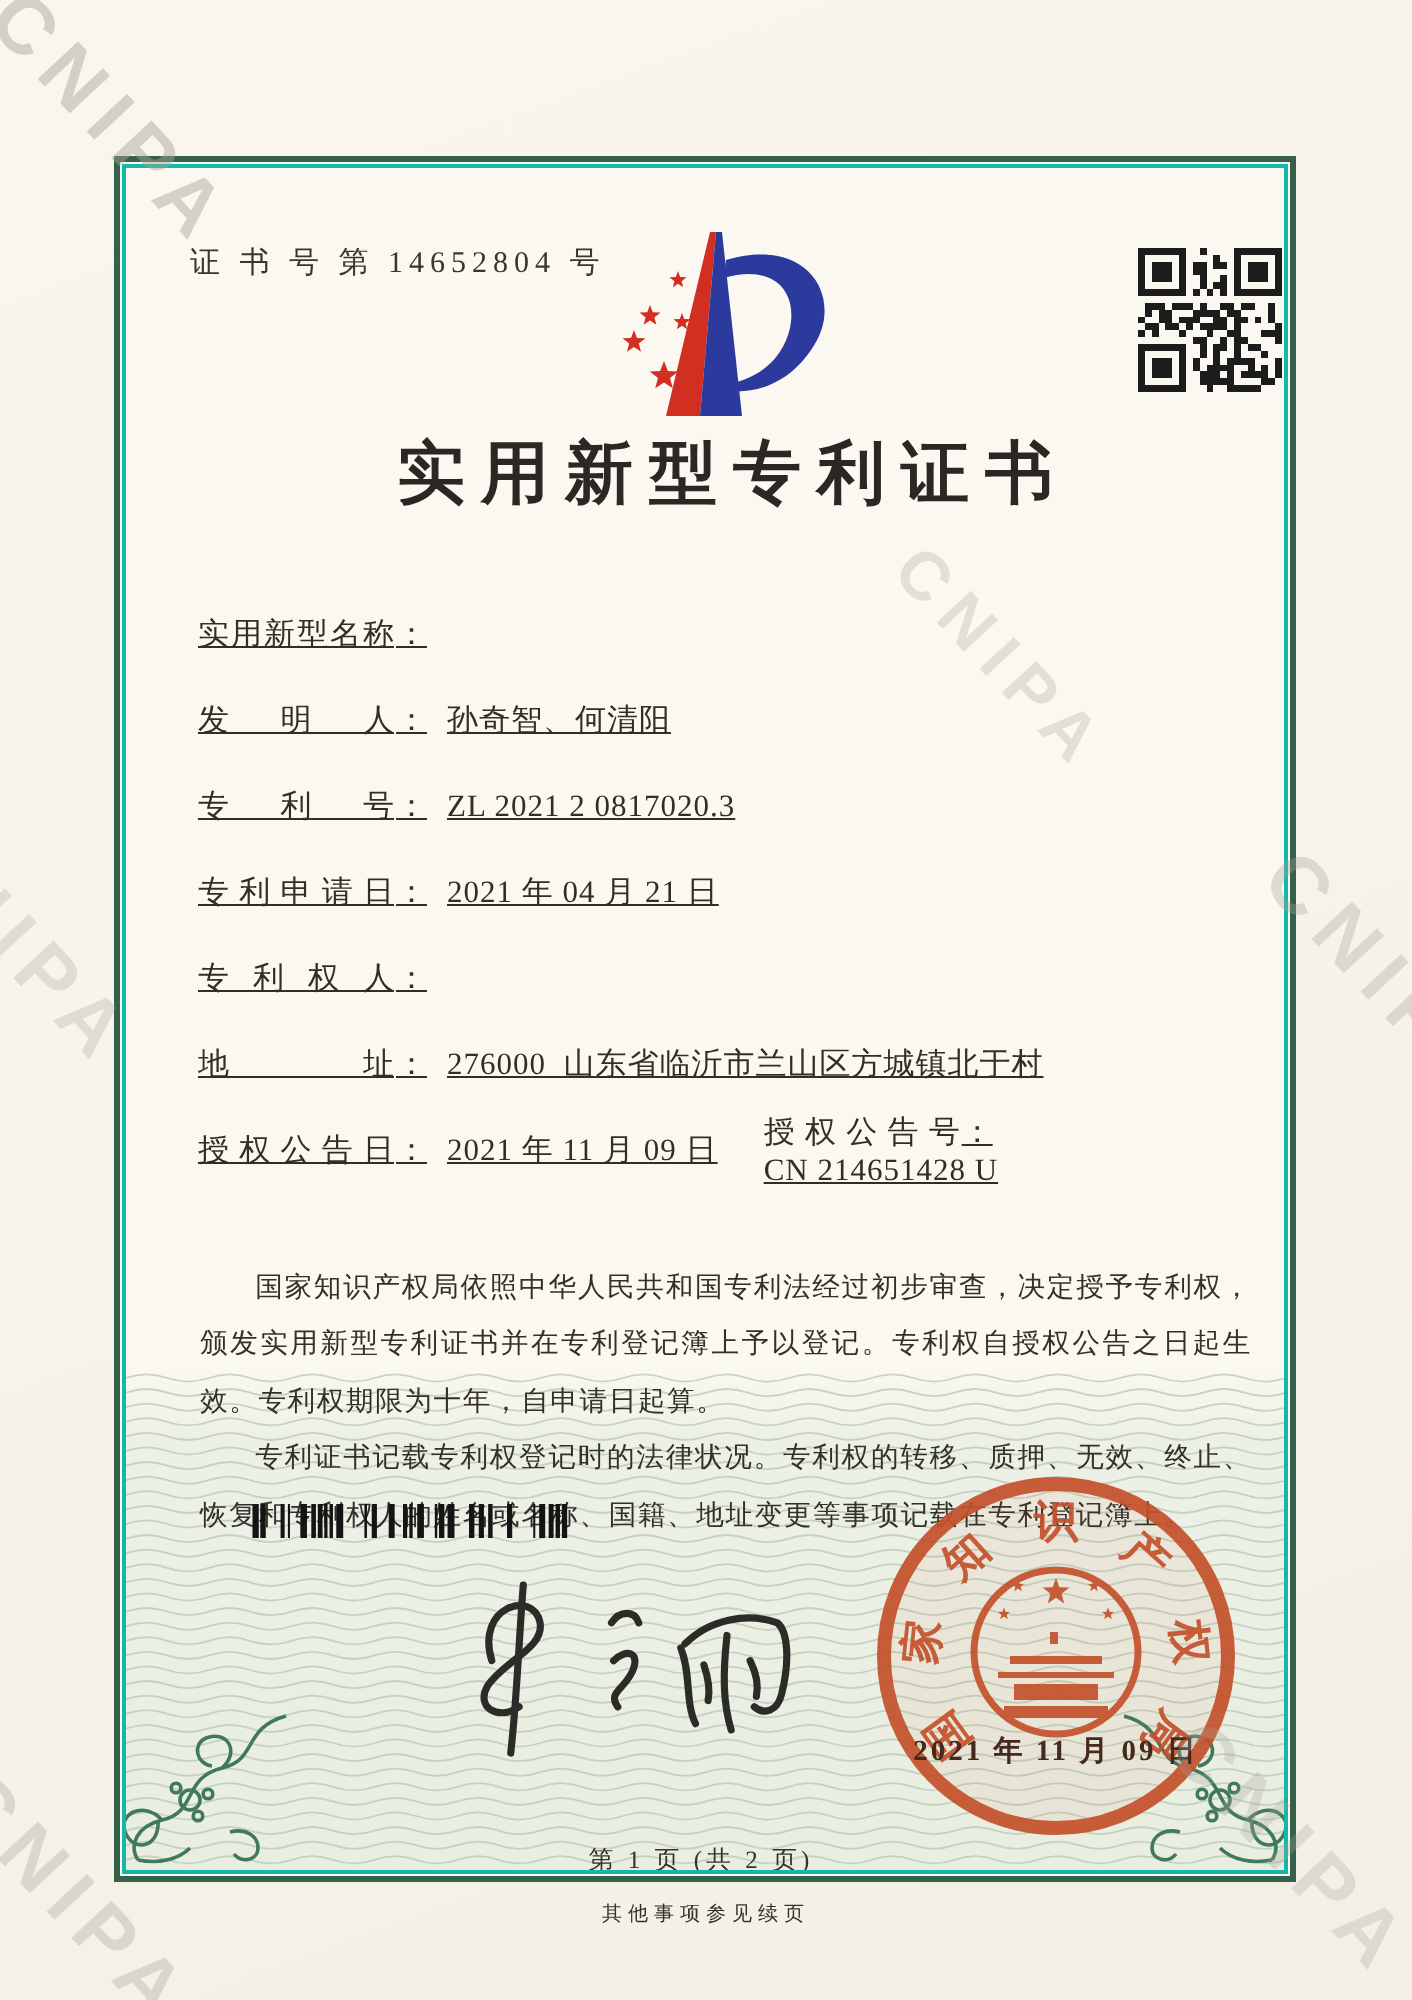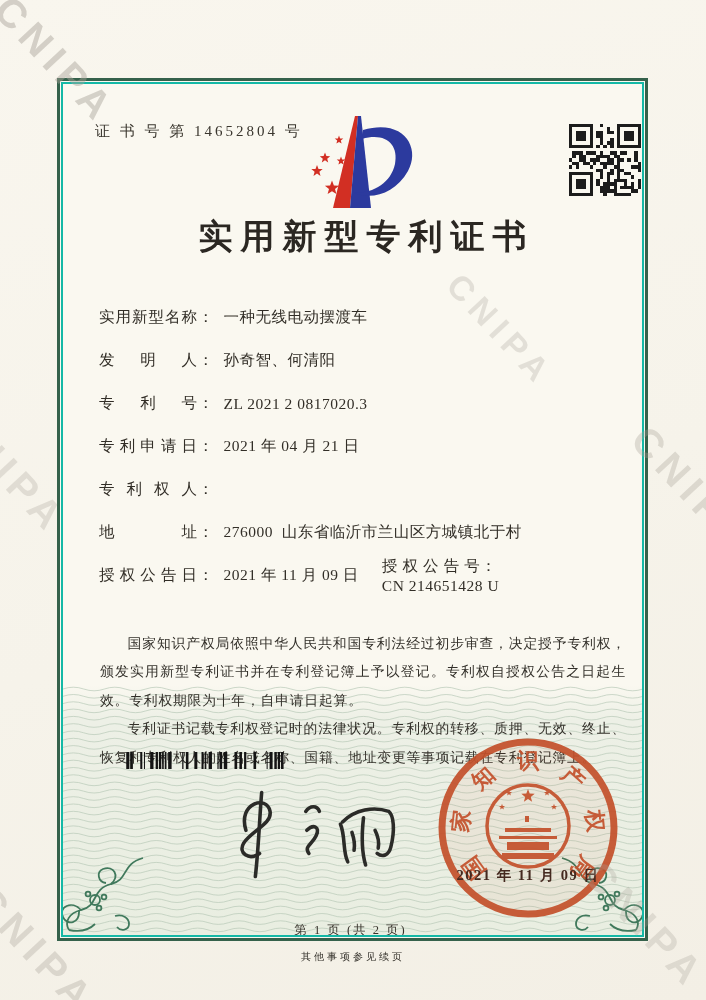--- a/index.html
+++ b/index.html
@@ -27,21 +27,21 @@
     position:absolute; left:32px; top:38px; font-size:15px;
     letter-spacing:3px; color:#3a362e; z-index:3;
   }
   .logo { position:absolute; left:231px; top:24px; width:140px; height:106px; z-index:3; }
   .qr { position:absolute; left:506px; top:40px; width:72px; height:72px; z-index:3; }
   .title {
     position:absolute; left:0; right:0; top:130px; text-align:center;
     font-size:34px; font-weight:bold; letter-spacing:8px; color:#2b2722; z-index:3;padding-left:28px;
   }
   .fields { position:absolute; left:36px; right:26px; top:212px; z-index:3; }
-  .f-row { display:flex; align-items:center; height:43px; font-size:15.5px; color:#322e27; }
+  .f-row { display:flex; align-items:center; height:43px; font-size:15.5px; color:#322e27;text-decoration:underline; }
   .f-label { display:inline-block; width:98px; text-align:justify; text-align-last:justify; }
   .f-colon { margin:0 10px 0 1px; }
   .f-value { letter-spacing:0.5px; white-space:pre; }
   .grant-first { display:flex; width:292px; }
   .paras { position:absolute; left:37px; right:16px; top:506px; z-index:3;margin-top:40px; }
   .paras p {
     font-size:13.8px; line-height:2.06; letter-spacing:0.8px;
     text-indent:2em; text-align:justify; color:#33302a;
   }
   .barcode { position:absolute; left:38px; top:668px; width:185px; height:17px; z-index:3; }
@@ -354,21 +354,20 @@
           <rect x="16" y="20" width="1" height="1" fill="#1c1c1c"></rect>
           <rect x="17" y="20" width="1" height="1" fill="#1c1c1c"></rect>
         </svg>
 
       <div class="title">实用新型专利证书</div>
 
       <div class="fields">
         <div class="f-row">
           <span class="f-label">实用新型名称</span>
             <span class="f-colon">：</span>
-            <span class="f-value">一种无线电动摆渡车</span>
         </div>
         <div class="f-row">
           <span class="f-label">发明人</span>
             <span class="f-colon">：</span>
             <span class="f-value">孙奇智、何清阳</span>
         </div>
         <div class="f-row">
           <span class="f-label">专利号</span>
             <span class="f-colon">：</span>
             <span class="f-value">ZL 2021 2 0817020.3</span>

